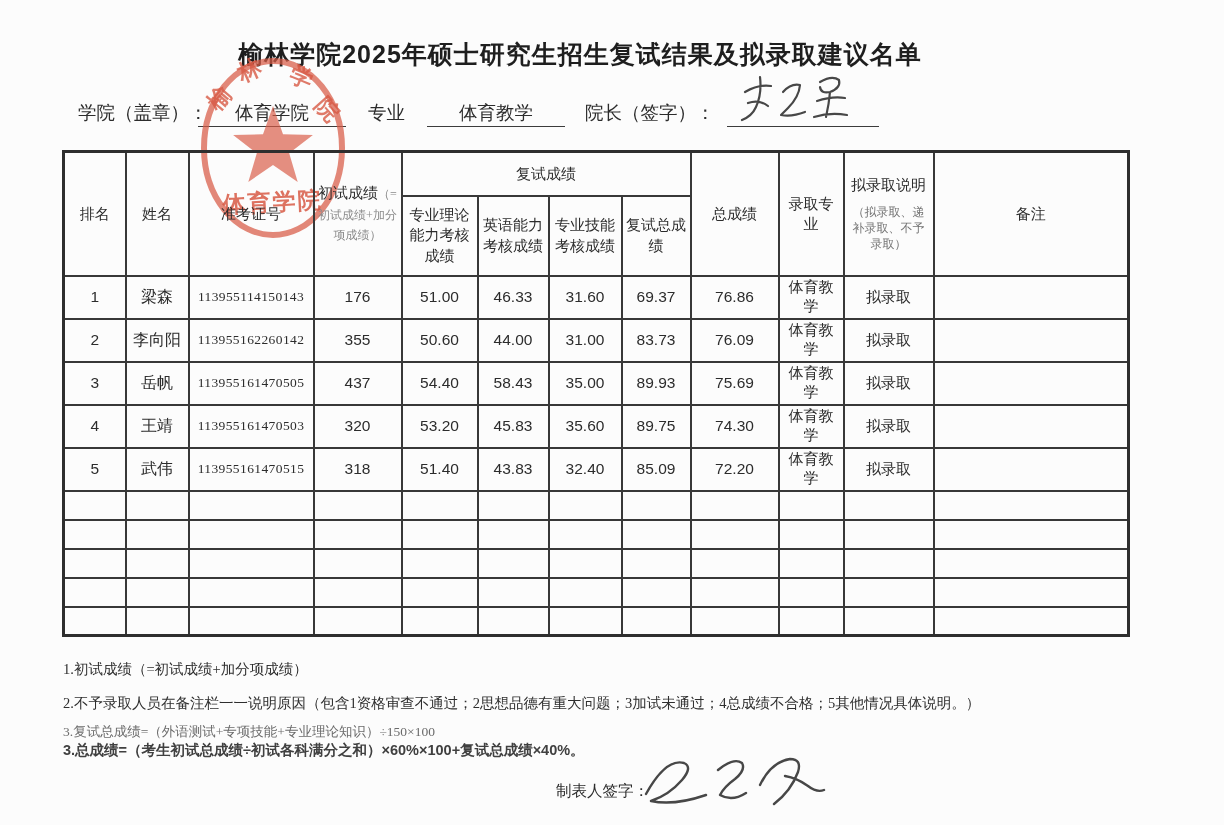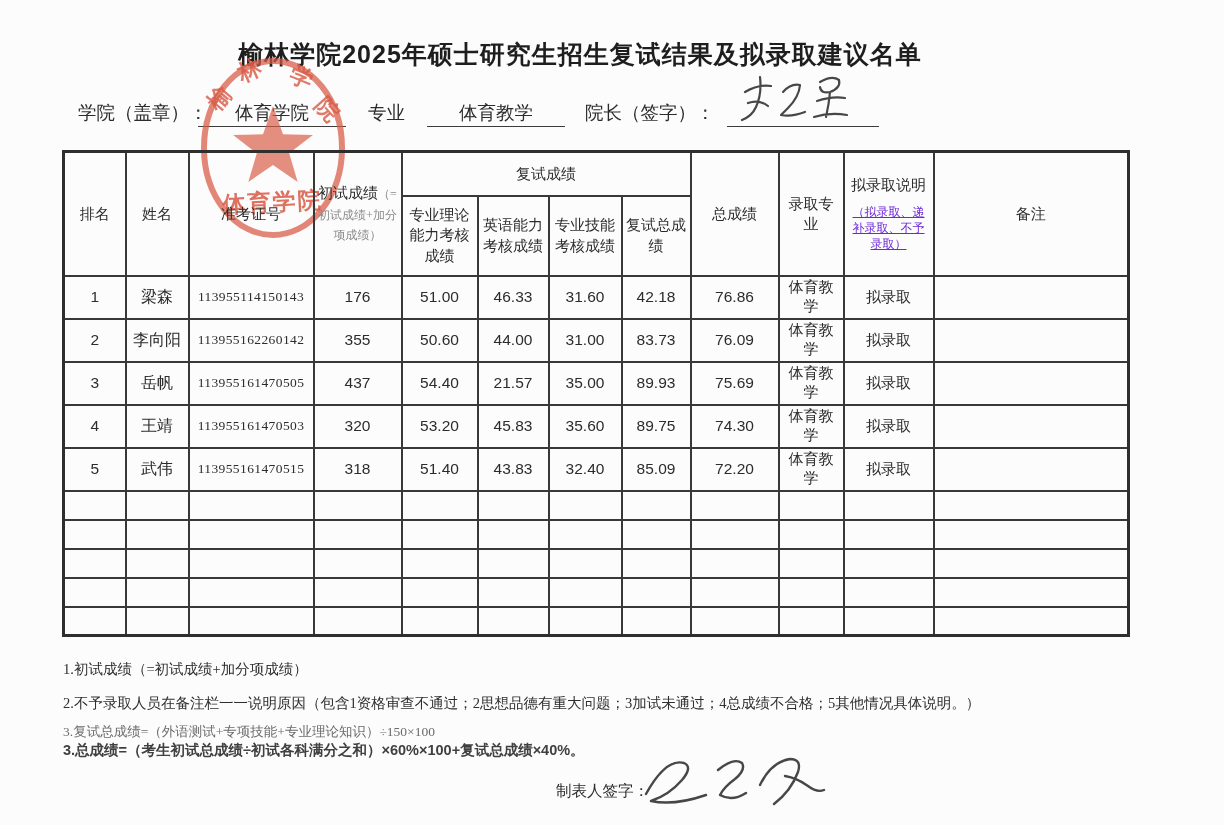--- a/index.html
+++ b/index.html
@@ -31,21 +31,21 @@
   .sheet{position:absolute;left:62px;top:150px;}
   table{border-collapse:collapse;table-layout:fixed;width:1065px;border:3px solid #2e2e2e;}
   th,td{
     border:2px solid #383838;text-align:center;vertical-align:middle;
     padding:1px 3px;font-weight:normal;overflow:hidden;color:#2c2c2c;
   }
   thead tr.h1{height:44px;}
   thead tr.h2{height:80px;}
   th{font-size:15px;line-height:1.35;}
   .sub{font-size:12px;color:#8a8a8a;}
-  .sub2{font-size:12px;color:#6d28d9;margin-top:10px;line-height:1.3;text-decoration:underline;}
+  .sub2{font-size:12px;color:#737373;margin-top:10px;line-height:1.3;}
   tbody tr.data{height:43px;}
   tbody tr.blank{height:29px;}
   td.num{font-family:"Liberation Sans","DejaVu Sans",sans-serif;font-size:15.5px;}
   td.id{font-size:13.5px;letter-spacing:.4px;}
   td.name{font-size:16px;}
   td.cjk{font-size:15px;line-height:1.25;}
   
   .notes{position:absolute;left:63px;top:660px;width:1130px;}
   .note{font-size:14.5px;line-height:19px;color:#2e2e2e;white-space:nowrap;}
   .note-1{margin-bottom:15px;}
@@ -127,21 +127,21 @@
       </thead>
       <tbody>
           <tr class="data">
             <td class="num">1</td>
             <td class="name">梁森</td>
             <td class="id">113955114150143</td>
             <td class="num">176</td>
             <td class="num">51.00</td>
             <td class="num">46.33</td>
             <td class="num">31.60</td>
-            <td class="num">42.18</td>
+            <td class="num">69.37</td>
             <td class="num">76.86</td>
             <td class="cjk">体育教学</td>
             <td class="cjk">拟录取</td>
             <td class="cjk"></td>
           </tr>
           <tr class="data">
             <td class="num">2</td>
             <td class="name">李向阳</td>
             <td class="id">113955162260142</td>
             <td class="num">355</td>
@@ -153,21 +153,21 @@
             <td class="cjk">体育教学</td>
             <td class="cjk">拟录取</td>
             <td class="cjk"></td>
           </tr>
           <tr class="data">
             <td class="num">3</td>
             <td class="name">岳帆</td>
             <td class="id">113955161470505</td>
             <td class="num">437</td>
             <td class="num">54.40</td>
-            <td class="num">21.57</td>
+            <td class="num">58.43</td>
             <td class="num">35.00</td>
             <td class="num">89.93</td>
             <td class="num">75.69</td>
             <td class="cjk">体育教学</td>
             <td class="cjk">拟录取</td>
             <td class="cjk"></td>
           </tr>
           <tr class="data">
             <td class="num">4</td>
             <td class="name">王靖</td>

